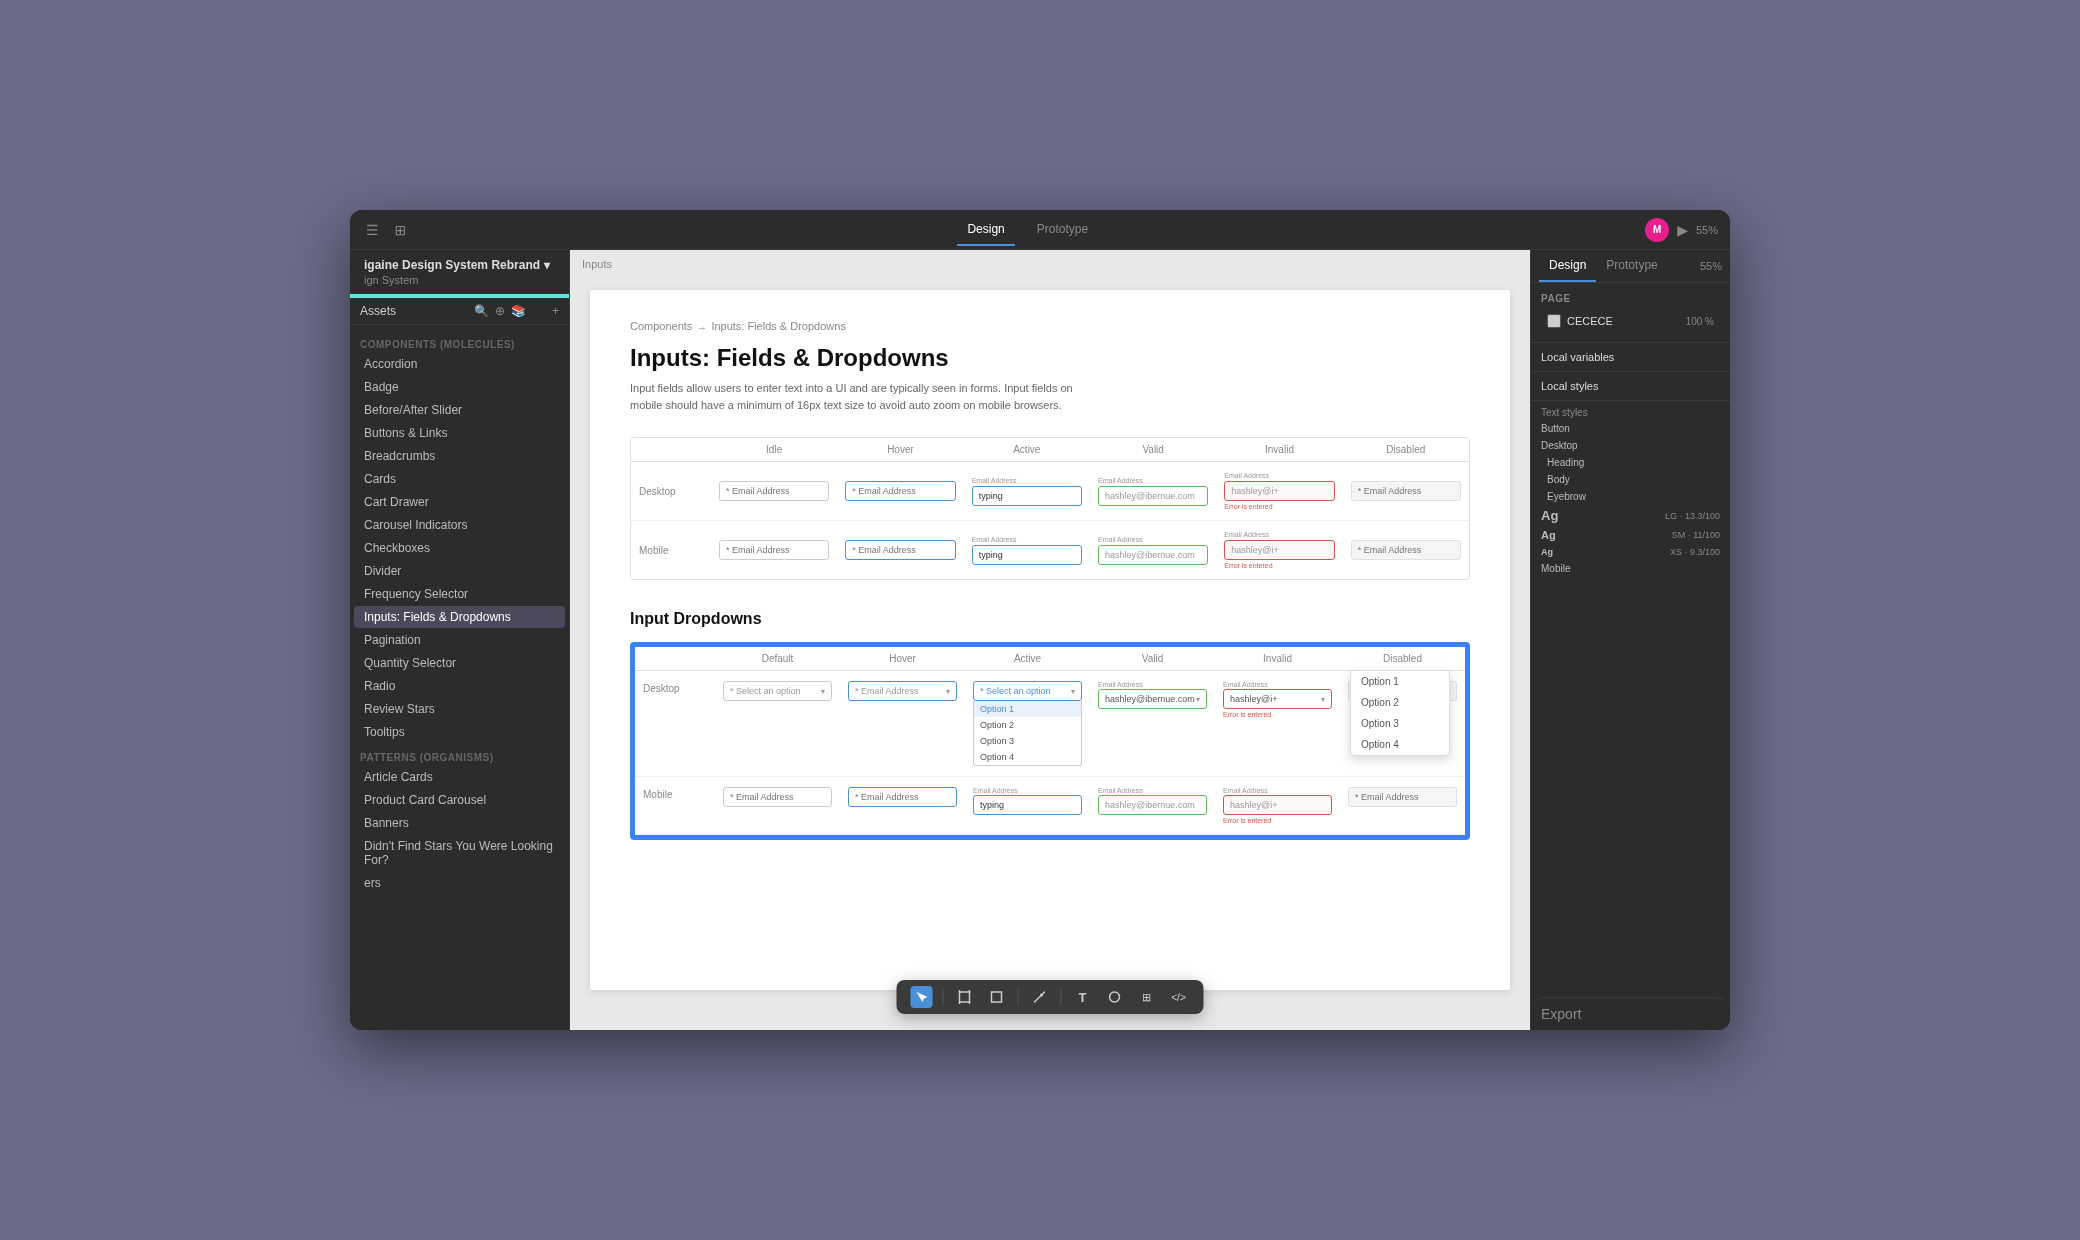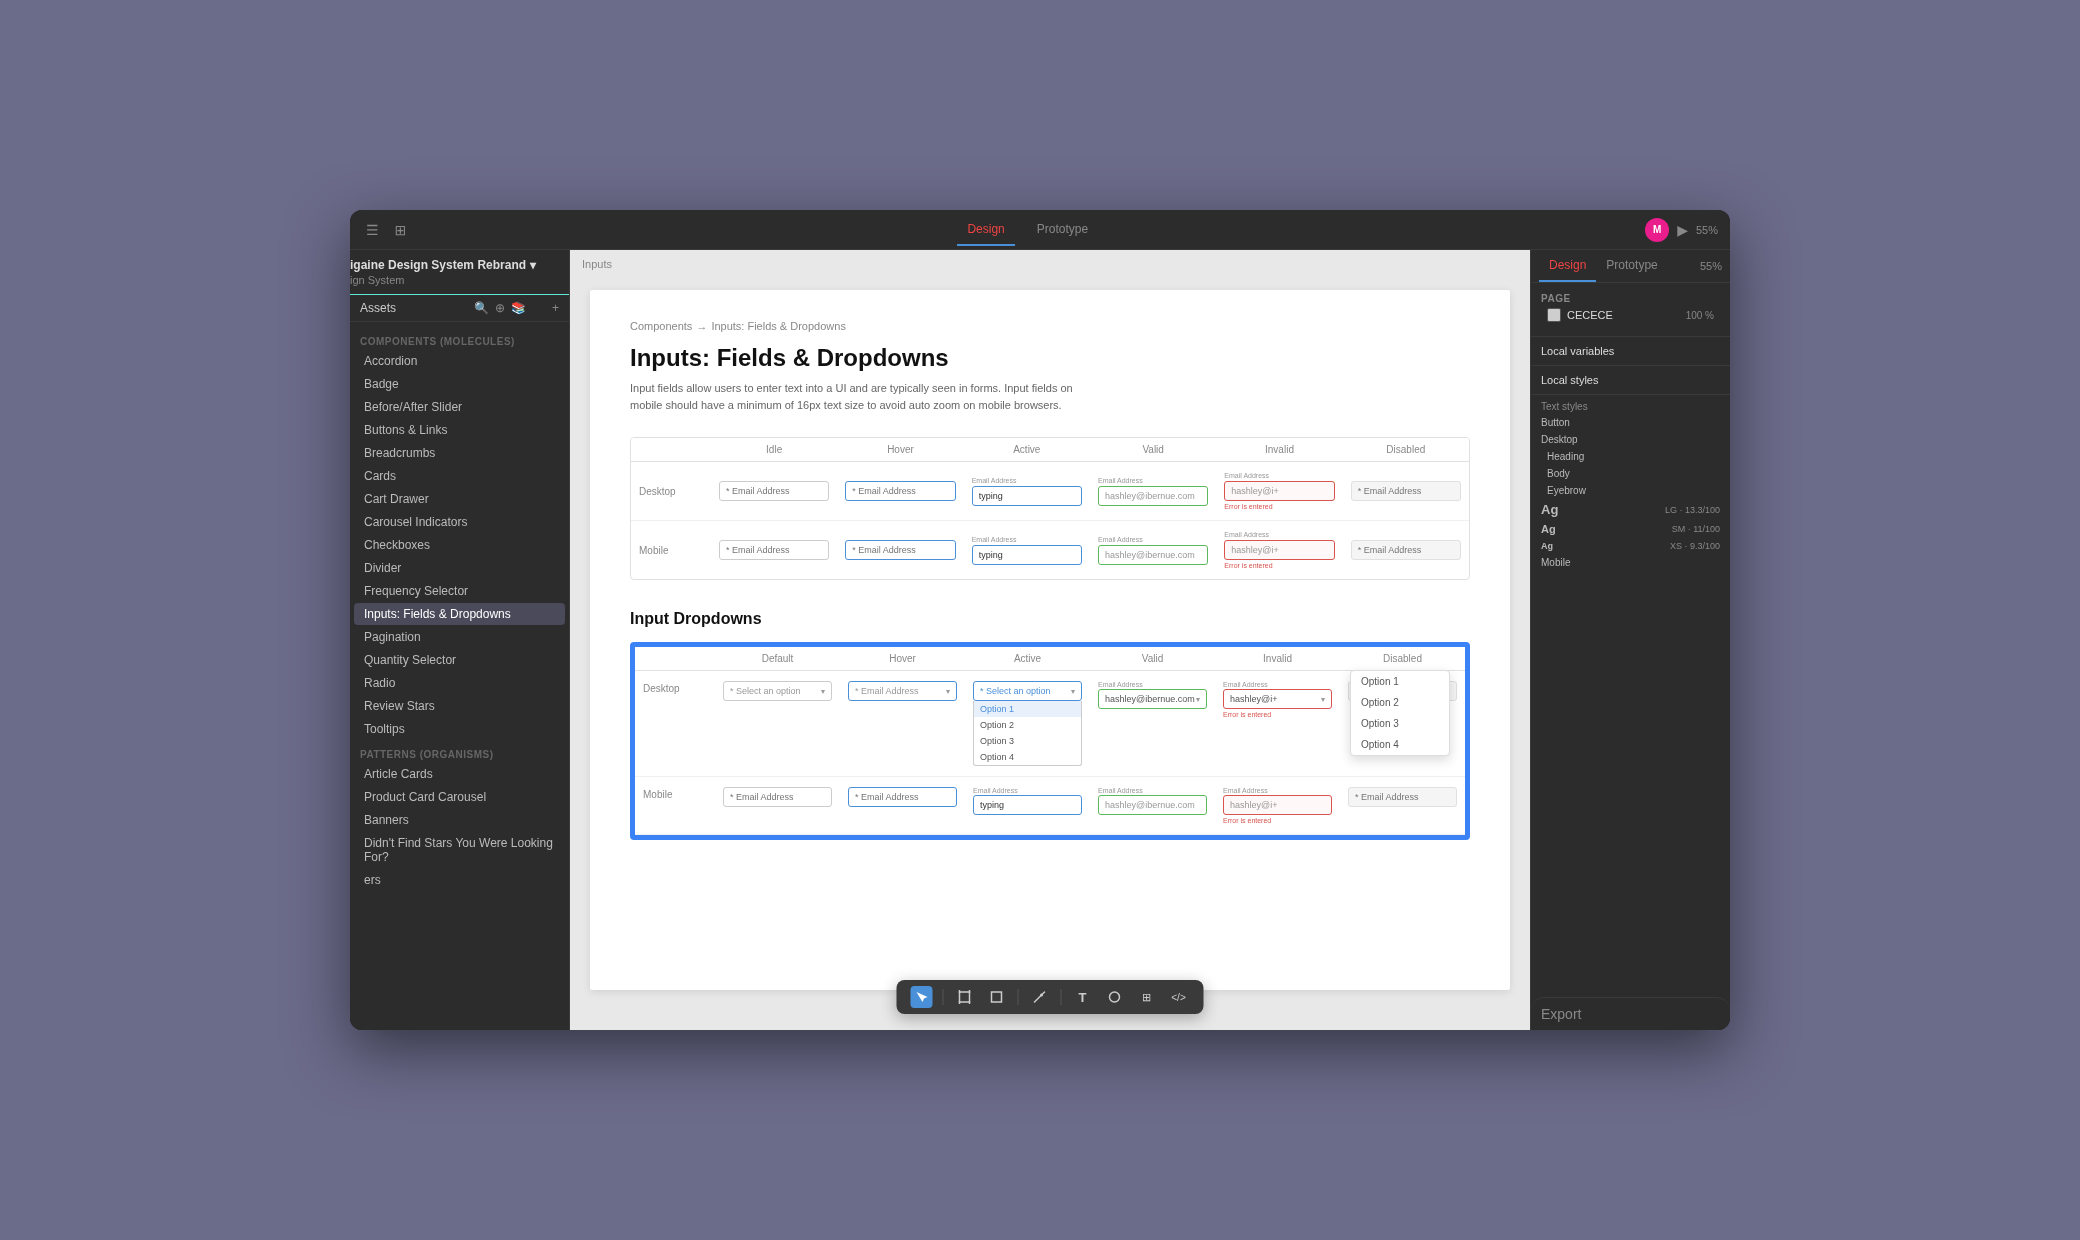--- a/index.html
+++ b/index.html
@@ -58,22 +58,22 @@
     
     .left-sidebar {
       width: 220px;
       background: #2c2c2c;
       display: flex;
       flex-direction: column;
       flex-shrink: 0;
       border-right: 1px solid #3a3a3a;
     }
     .sidebar-header {
-      padding: 8px 0;
-      border-bottom: 1px solid #5eead4;
+      padding: 8px 14px;
+      border-bottom: 4px solid #5eead4;
     }
     .project-name {
       color: #ddd;
       font-size: 12px;
       font-weight: 600;
       display: flex;
       align-items: center;
       gap: 4px;
     }
     .project-sub {
@@ -327,38 +327,39 @@
       padding: 0 8px;
     }
     .panel-tab {
       padding: 8px 10px;
       font-size: 12px;
       color: #888;
       cursor: pointer;
       border-bottom: 2px solid transparent;
     }
     .panel-tab.active {
-      color: #ef4444;
+      color: #ffffff;
       border-bottom-color: #4a90d9;
     }
     .panel-zoom {
       margin-left: auto;
       color: #888;
       font-size: 11px;
       display: flex;
       align-items: center;
     }
     .right-section {
       padding: 10px;
       border-bottom: 1px solid #3a3a3a;
     }
     .right-section-title {
       color: #888;
       font-size: 10px;
       font-weight: 600;
+      margin-bottom: 6px;
       text-transform: uppercase;
       letter-spacing: 0.5px;
     }
     .page-item {
       display: flex;
       align-items: center;
       gap: 6px;
       padding: 4px 6px;
       border-radius: 3px;
       cursor: pointer;

